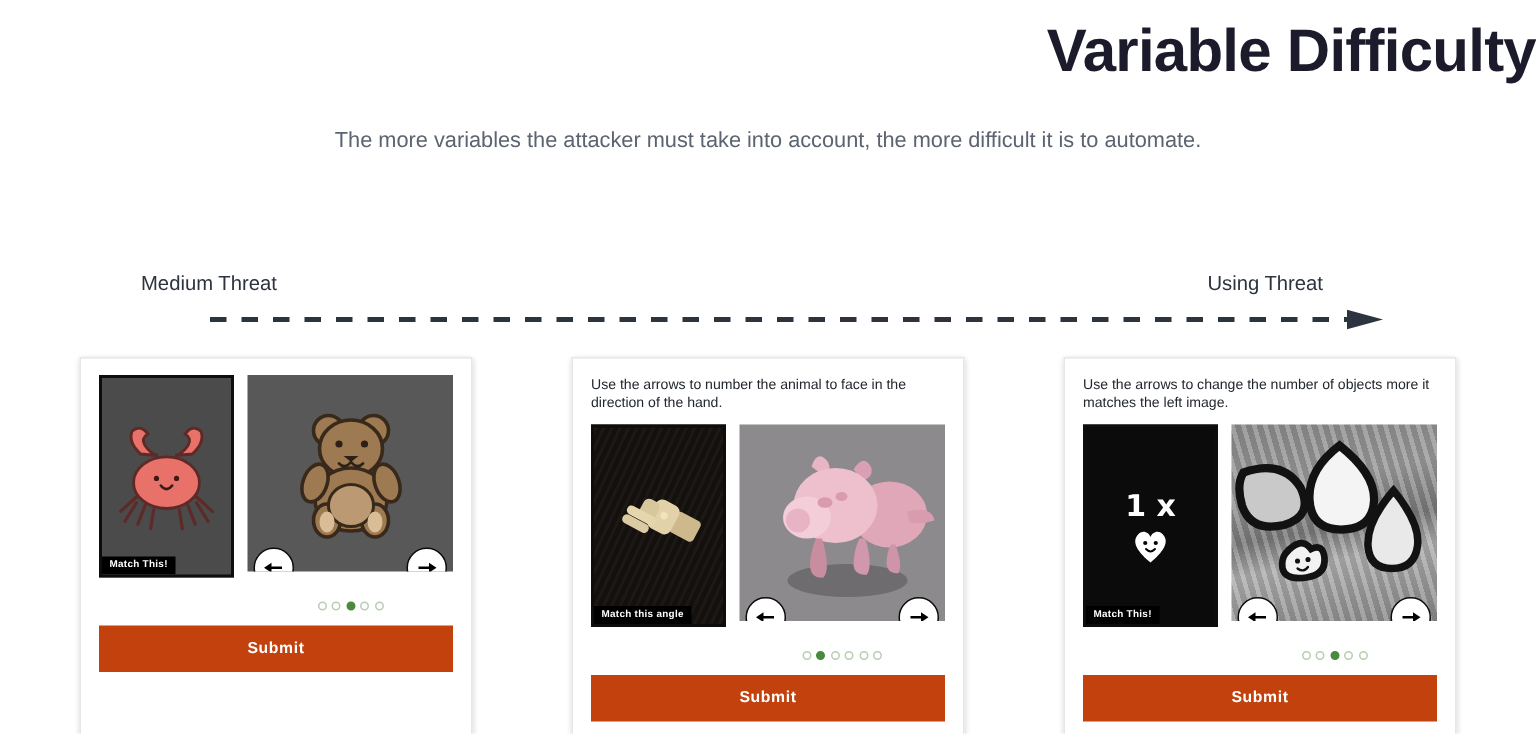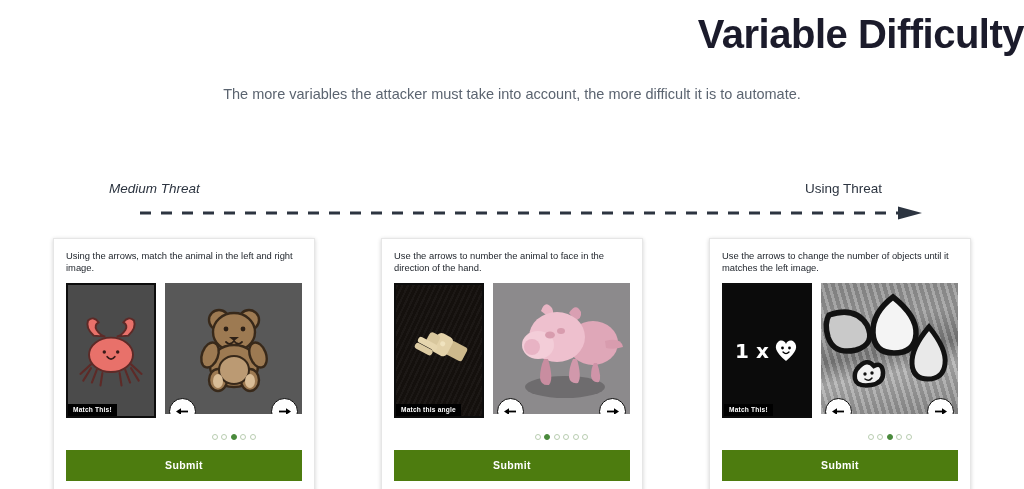--- a/index.html
+++ b/index.html
@@ -42,21 +42,21 @@
     height: 45px;
   }
   .threat-label {
     position: absolute;
     top: 0;
     font-size: 13.5px;
     color: #2c3440;
     line-height: 18px;
     white-space: nowrap;
   }
-  .threat-label.left  { left: 21px; font-style: italic; }
+  .threat-label.left  { left: 6px; }
   .threat-label.right { right: 56px; }
 
   .threat-arrow {
     position: absolute;
     left: 52px;
     top: 26px;
     width: 790px;
     height: 14px;
   }
 
@@ -159,21 +159,21 @@
   .dot.active {
     background: #4a8a3c;
     border-color: #4a8a3c;
   }
 
   
   .submit-btn {
     display: block;
     width: 100%;
     margin-top: 10px;
-    background: #4d7c0f;
+    background: #c2410c;
     color: #ffffff;
     font-size: 10.5px;
     font-weight: bold;
     letter-spacing: 0.4px;
     text-align: center;
     padding: 9px 0 10px 0;
     border: none;
     font-family: "Liberation Sans", sans-serif;
     cursor: pointer;
   }
@@ -198,41 +198,41 @@
     position: absolute;
     left: 0; top: 0; width: 100%; height: 100%;
     display: flex;
     align-items: center;
     justify-content: center;
     gap: 4px;
     color: #ffffff;
     font-weight: bold;
     font-size: 20px;
     font-family: "DejaVu Sans", sans-serif;
+    flex-direction: column;
   }
 </style>
 </head>
 <body>
 
 <h1 class="page-title">Variable Difficulty</h1>
 <p class="page-subtitle">The more variables the attacker must take into account, the more difficult it is to automate.</p>
 
 <div class="threat-scale">
   <span class="threat-label left">Medium Threat</span>
   <span class="threat-label right">Using Threat</span>
   <svg class="threat-arrow" viewBox="0 0 790 14" width="790" height="14">
     <line x1="0" y1="7" x2="762" y2="7" stroke="#2c3440" stroke-width="3.2" stroke-dasharray="11 10"></line>
     <polygon points="758,0.5 782,7 758,13.5" fill="#2c3440"></polygon>
   </svg>
 </div>
 
 <div class="cards">
 
   <div class="card">
-    <p class="card-prompt">Using the arrows, match the animal in the left and right image.</p>
     <div class="panels">
 
       <div class="panel-target bg-dark-gray">
         <svg class="art" viewBox="0 0 90 135">
           <g stroke="#5d2a27" stroke-width="2.2" stroke-linecap="round" fill="none">
             <path d="M24 82 L13 92 M24 86 L16 99"></path>
             <path d="M30 88 L25 101 M36 91 L34 104"></path>
             <path d="M66 82 L77 92 M66 86 L74 99"></path>
             <path d="M60 88 L65 101 M54 91 L56 104"></path>
           </g>
@@ -347,21 +347,21 @@
       <span class="dot"></span>
       <span class="dot"></span>
       <span class="dot"></span>
       <span class="dot"></span>
     </div>
 
     <button class="submit-btn">Submit</button>
   </div>
 
   <div class="card">
-    <p class="card-prompt">Use the arrows to change the number of objects until it matches the left image.</p>
+    <p class="card-prompt">Use the arrows to change the number of objects more it matches the left image.</p>
     <div class="panels">
 
       <div class="panel-target bg-pure-black">
         <div class="prompt-text-art">
           <span>1 x</span>
           <svg width="26" height="24" viewBox="0 0 26 24">
             <path d="M13 22 C2 13 1 7 5 3 C8 0 12 2 13 5 C14 2 18 0 21 3 C25 7 24 13 13 22 Z" fill="#ffffff"></path>
             <circle cx="9.5" cy="9" r="1.4" fill="#000"></circle>
             <circle cx="16.5" cy="9" r="1.4" fill="#000"></circle>
             <path d="M10 13 q3 3.2 6 0" stroke="#000" stroke-width="1.3" fill="none" stroke-linecap="round"></path>

